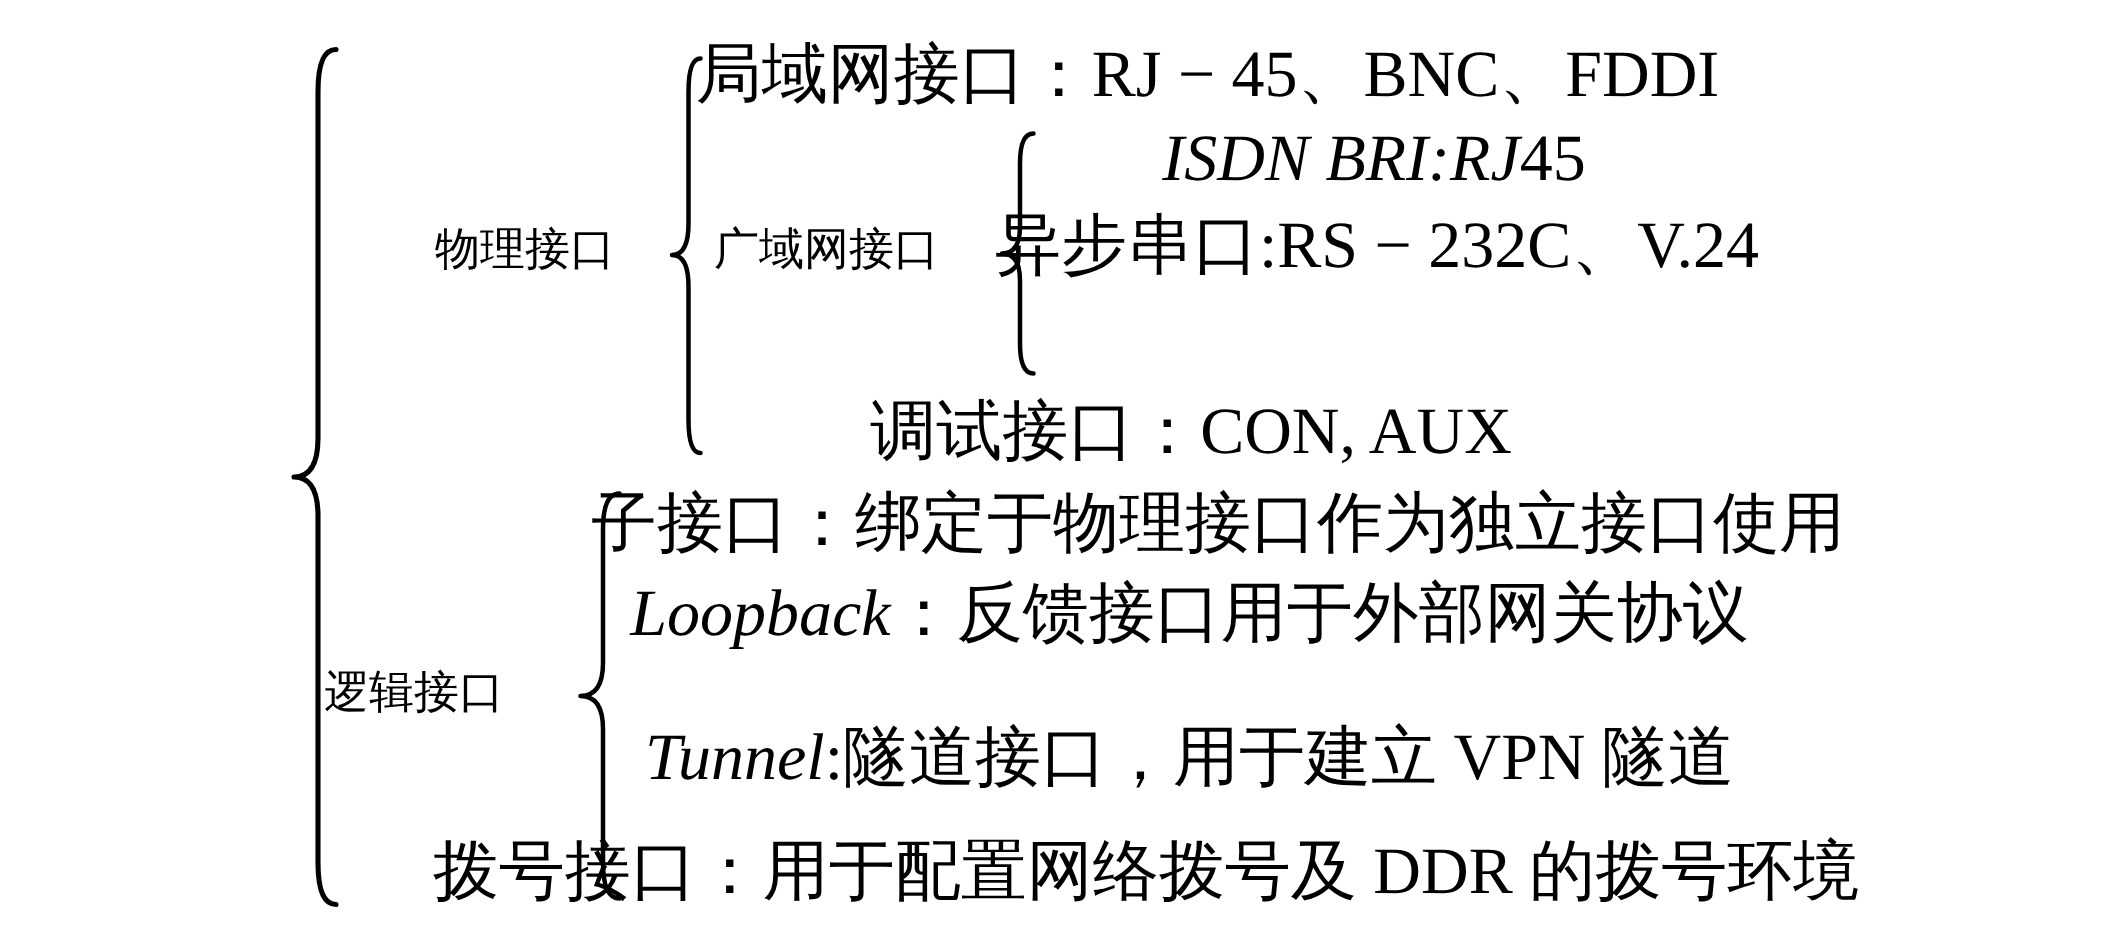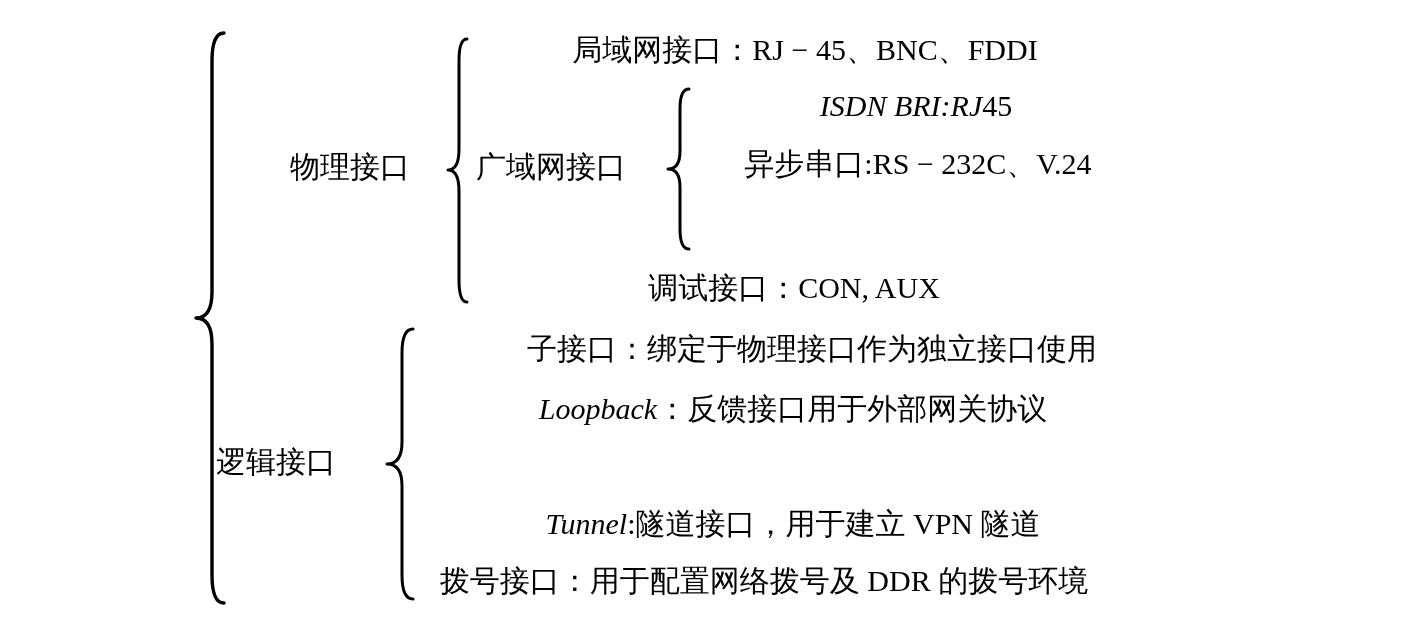--- a/index.html
+++ b/index.html
@@ -9,21 +9,21 @@
     width: 1406px;
     height: 624px;
     background: #ffffff;
     color: #000000;
     font-family: "Liberation Serif", "DejaVu Serif", serif;
     overflow: hidden;
   }
   .row {
     position: absolute;
     white-space: nowrap;
-    font-size: 30px;
+    font-size: 44px;
     line-height: 50px;
     transform: translateX(-50%);
   }
   .label {
     position: absolute;
     white-space: nowrap;
     font-size: 30px;
     line-height: 50px;
   }
   .it { font-style: italic; }
@@ -81,21 +81,21 @@
 
   <div class="row" style="left:812px; top:324px;">
     <span class="it"></span><span>子接口：绑定于物理接口作为独立接口使用</span>
   </div>
 
   <div class="row" style="left:793px; top:384px;">
     <span class="it">Loopback</span><span>：反馈接口用于外部网关协议</span>
   </div>
 
 
-  <div class="row" style="left:793px; top:499px;text-align:right;">
+  <div class="row" style="left:793px; top:480px;text-align:right;">
     <span class="it">Tunnel</span><span>:隧道接口，用于建立 VPN 隧道</span>
   </div>
 
   <div class="row" style="left:764px; top:556px;">
     <span class="it"></span><span>拨号接口：用于配置网络拨号及 DDR 的拨号环境</span>
   </div>
 
 </div>
 
 </body></html>

